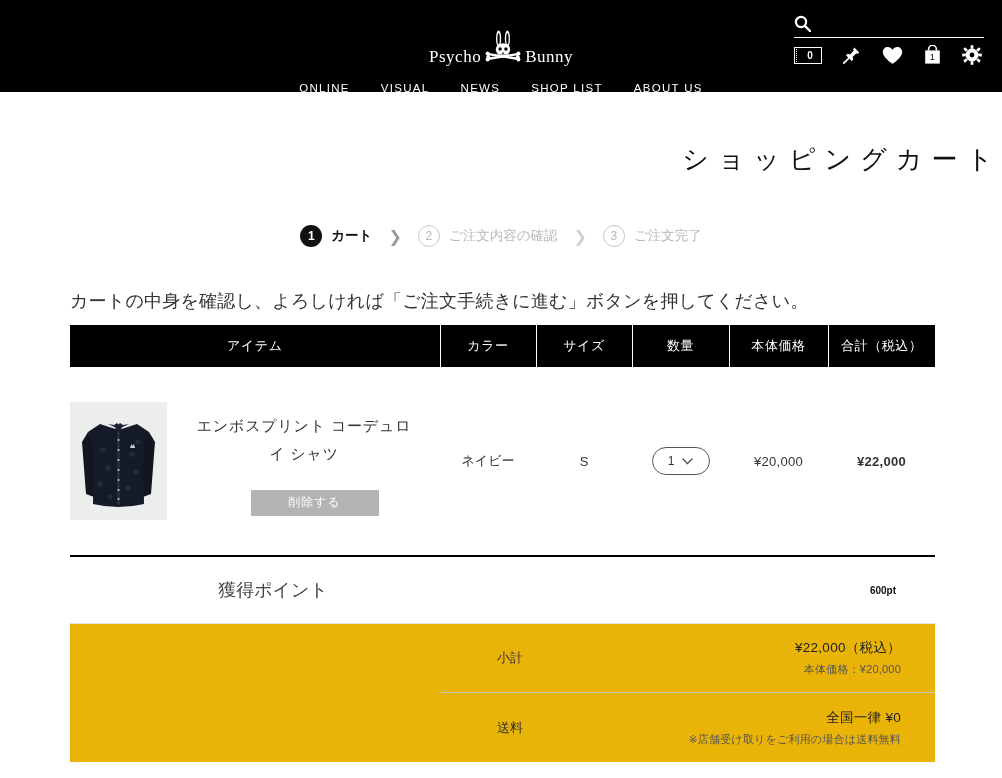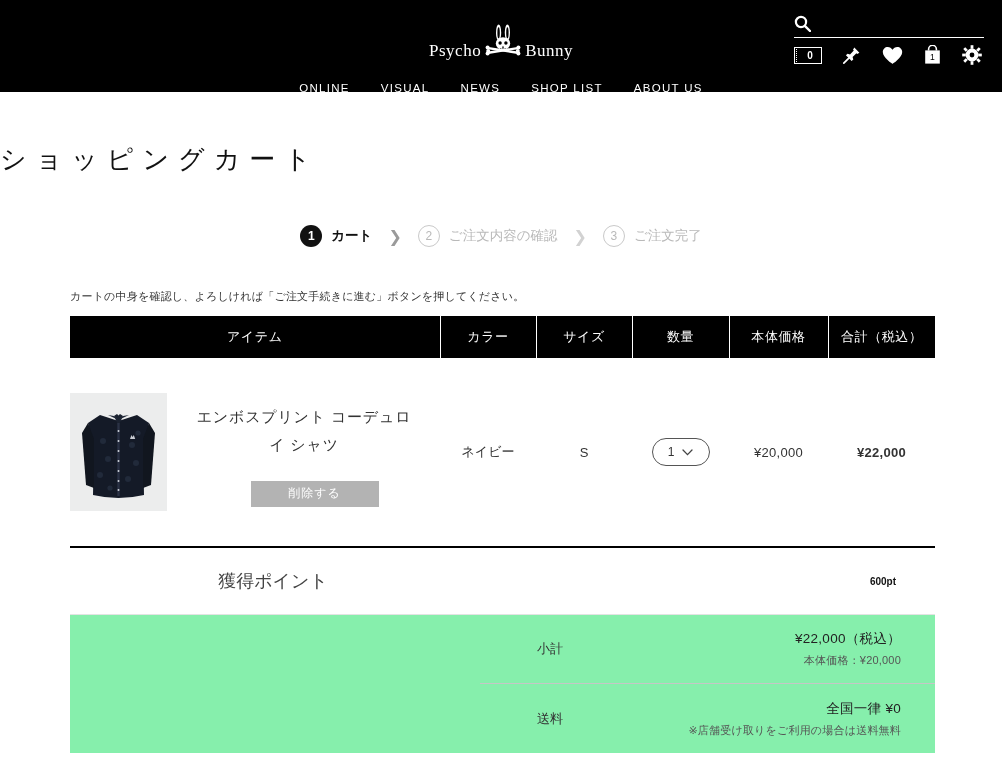--- a/index.html
+++ b/index.html
@@ -16,21 +16,21 @@
   
   .site-header {
     position: relative;
     width: 1002px;
     height: 92px;
     background: #000000;
     color: #ffffff;
   }
   .logo-block {
     position: absolute;
-    left: 0; right: 0; top: 24px;
+    left: 0; right: 0; top: 30px;
     display: flex;
     flex-direction: column;
     align-items: center;
   }
   .logo-wrap {
     display: flex;
     align-items: flex-end;
     gap: 2px;
     height: 36px;
   }
@@ -111,21 +111,21 @@
     border-left: 1.5px dotted #fff;
   }
   .hicon { cursor: pointer; display:flex; align-items:center; }
 
   
   .page {
     width: 1002px;
     padding: 0;
   }
   .page-title {
-    text-align: left;
+    text-align: right;
     font-size: 26px;
     letter-spacing: 9px;
     font-weight: normal;
     color: #111;
     padding-top: 50px;
     font-family: "Liberation Serif", "DejaVu Serif", serif;
   }
 
   .steps {
     display: flex;
@@ -148,21 +148,21 @@
   .step-sep {
     font-size: 16px;
     color: #9a9a9a;
     margin: 0 16px;
     font-family: "DejaVu Sans", sans-serif;
   }
   .step-sep.dim { color: #d2d2d2; }
 
   .notice {
     margin: 42px 0 0 70px;
-    font-size: 11px;
+    font-size: 18px;
     color: #333;
     letter-spacing: 0.2px;
   }
 
   
   .cart-table {
     width: 865px;
     margin: 12px 0 0 70px;
     border-collapse: collapse;
     table-layout: fixed;
@@ -262,23 +262,22 @@
     padding-right: 39px;
     font-size: 10px;
     font-weight: bold;
     color: #111;
   }
 
   
   .summary {
     width: 865px;
     margin-left: 70px;
-    background: #86efac;
+    background: #eab308;
     border-top: 1px solid #e3e3e3;
-    padding-left: 40px;
   }
   .sum-row {
     display: flex;
     align-items: center;
     min-height: 69px;
     margin-left: 370px;
     border-bottom: 1px solid #c6c6c6;
   }
   .sum-row:last-child { border-bottom: none; }
   .sum-label {

